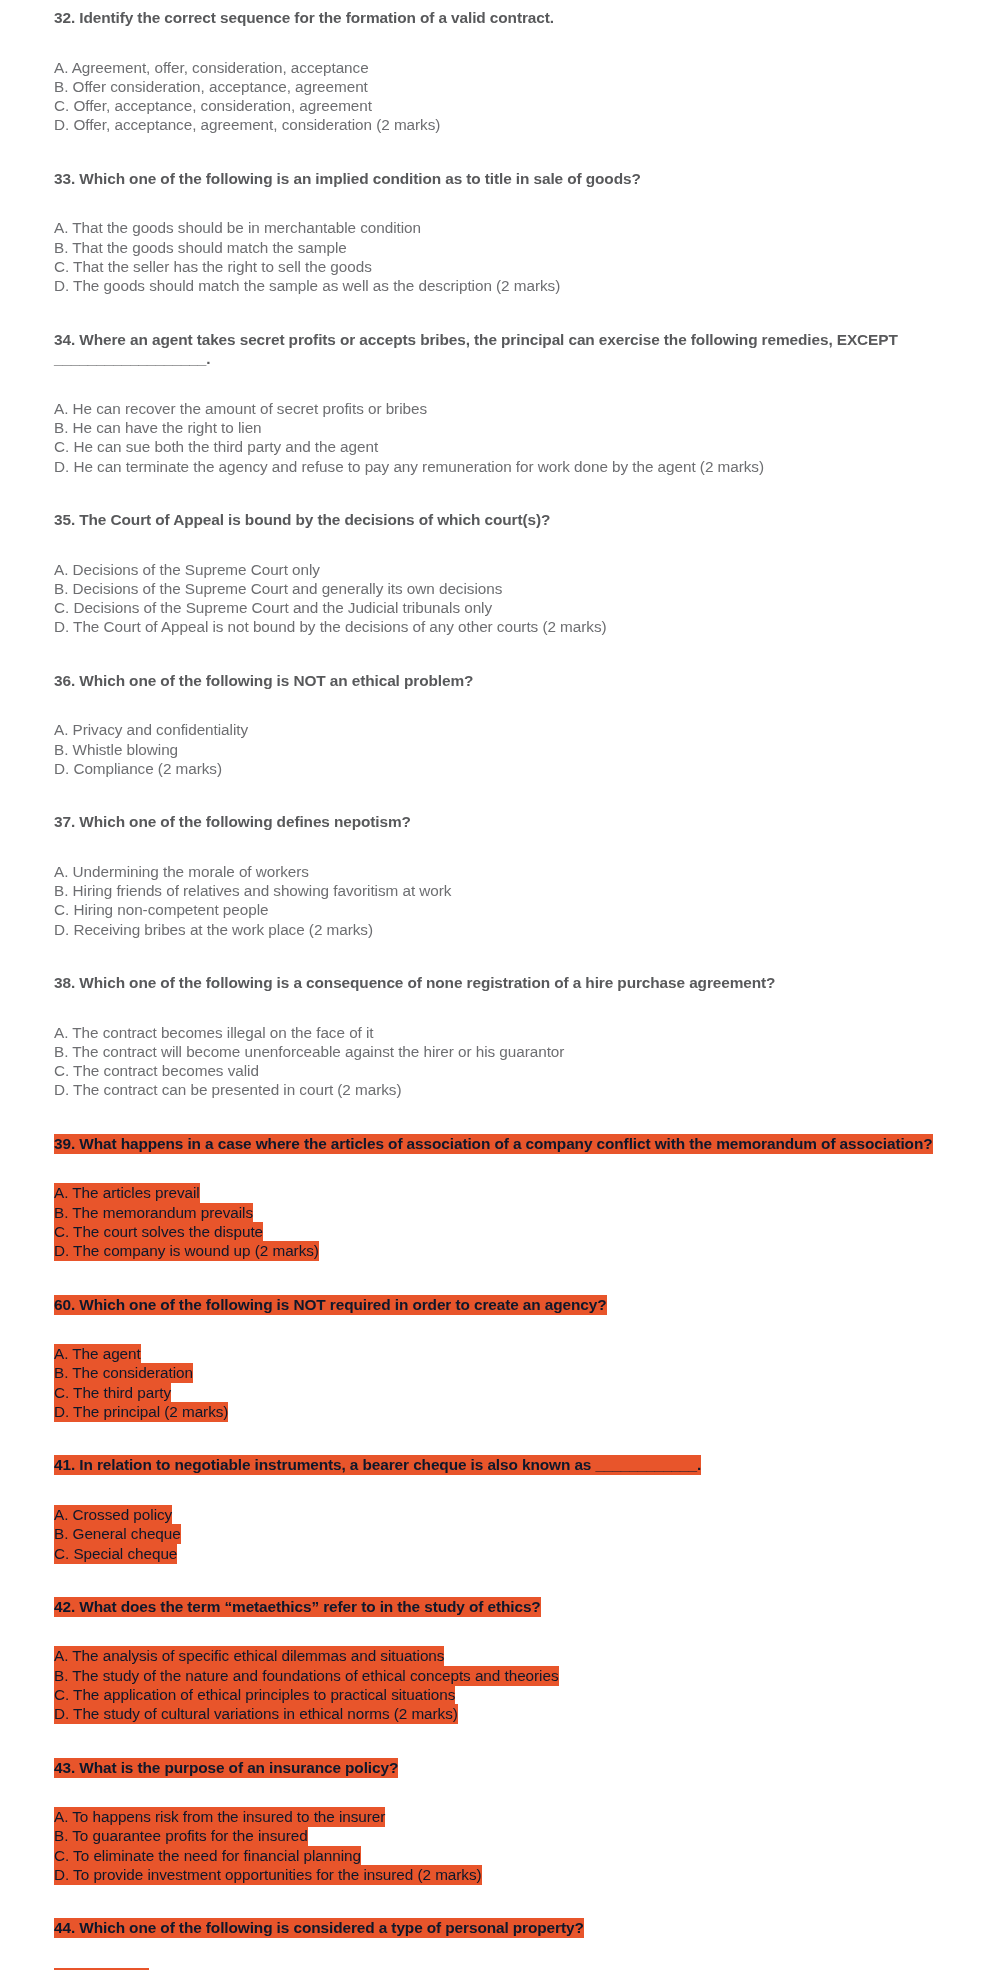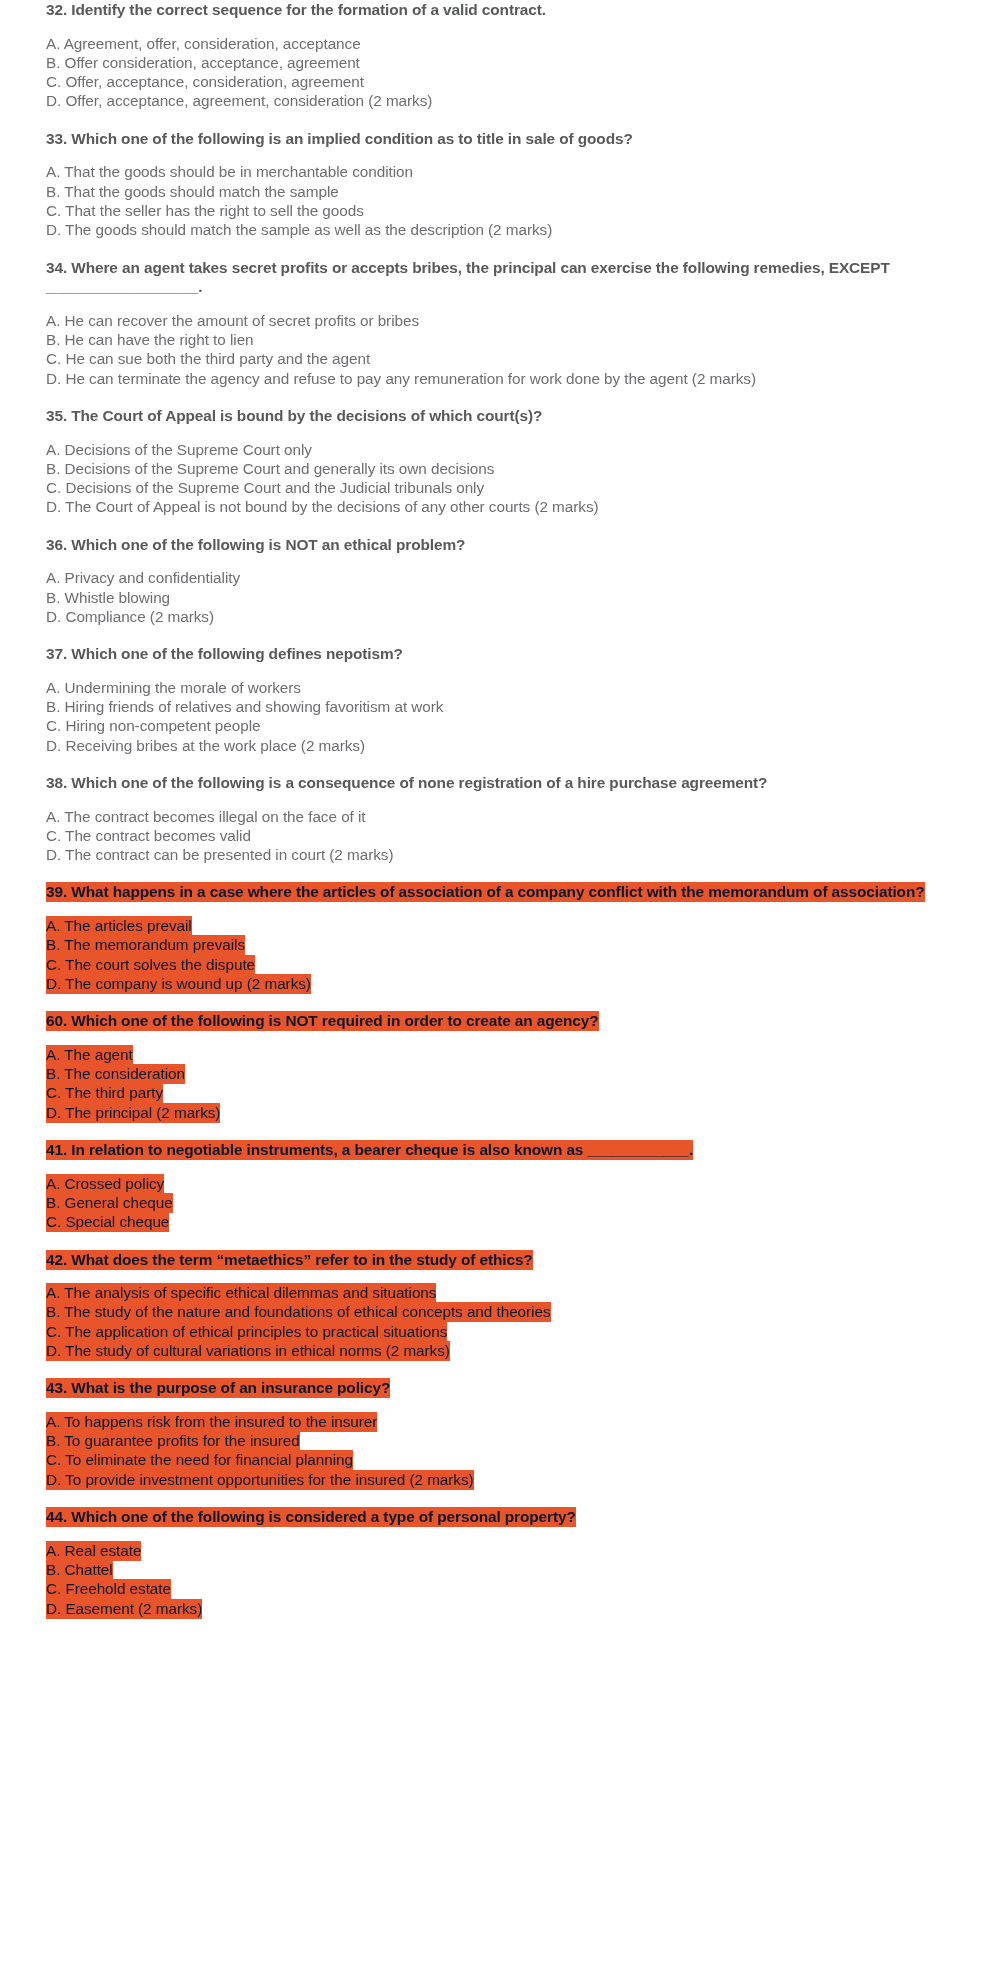--- a/index.html
+++ b/index.html
@@ -20,39 +20,39 @@
     width: 998px;
   }
   .q-block {
     margin: 0 0 0 0;
   }
   .q-stem {
     font-size: 15.4px;
     line-height: 19.6px;
     font-weight: bold;
     color: #58595b;
-    margin: 0;
+    margin: 8px;
     padding: 0;
     letter-spacing: -0.1px;
   }
   .q-stem .hl,
   .opt .hl {
     display: inline;
   }
   .spacer-after-stem { height: 14px; }
   .opt {
     font-size: 15.3px;
     line-height: 19.3px;
     font-weight: normal;
     color: #6d6e71;
     margin: 0;
     padding: 0;
     letter-spacing: -0.05px;
   }
-  .opt-list { margin: 0; padding: 0; }
+  .opt-list { margin: 8px; padding: 0; }
   .q-gap { height: 18px; }
 
   
   .sel .q-stem .hl,
   .sel .opt .hl {
     background: #e8552b;
     color: #0f172a;
     box-decoration-break: clone;
     -webkit-box-decoration-break: clone;
     padding: 1px 0 2px 0;
@@ -128,20 +128,21 @@
           <div class="opt"><span class="hl">C. Hiring non-competent people</span></div>
           <div class="opt"><span class="hl">D. Receiving bribes at the work place (2 marks)</span></div>
         </div>
       </div>
       <div class="q-gap"></div>
       <div class="q-block">
         <div class="q-stem"><span class="hl">38. Which one of the following is a consequence of none registration of a hire purchase agreement?</span></div>
         <div class="spacer-after-stem"></div>
         <div class="opt-list">
           <div class="opt"><span class="hl">A. The contract becomes illegal on the face of it</span></div>
+          <div class="opt"><span class="hl">B. The contract will become unenforceable against the hirer or his guarantor</span></div>
           <div class="opt"><span class="hl">C. The contract becomes valid</span></div>
           <div class="opt"><span class="hl">D. The contract can be presented in court (2 marks)</span></div>
         </div>
       </div>
       <div class="q-gap"></div>
       <div class="q-block sel">
         <div class="q-stem"><span class="hl">39. What happens in a case where the articles of association of a company conflict with the memorandum of association?</span></div>
         <div class="spacer-after-stem"></div>
         <div class="opt-list">
           <div class="opt"><span class="hl">A. The articles prevail</span></div>

